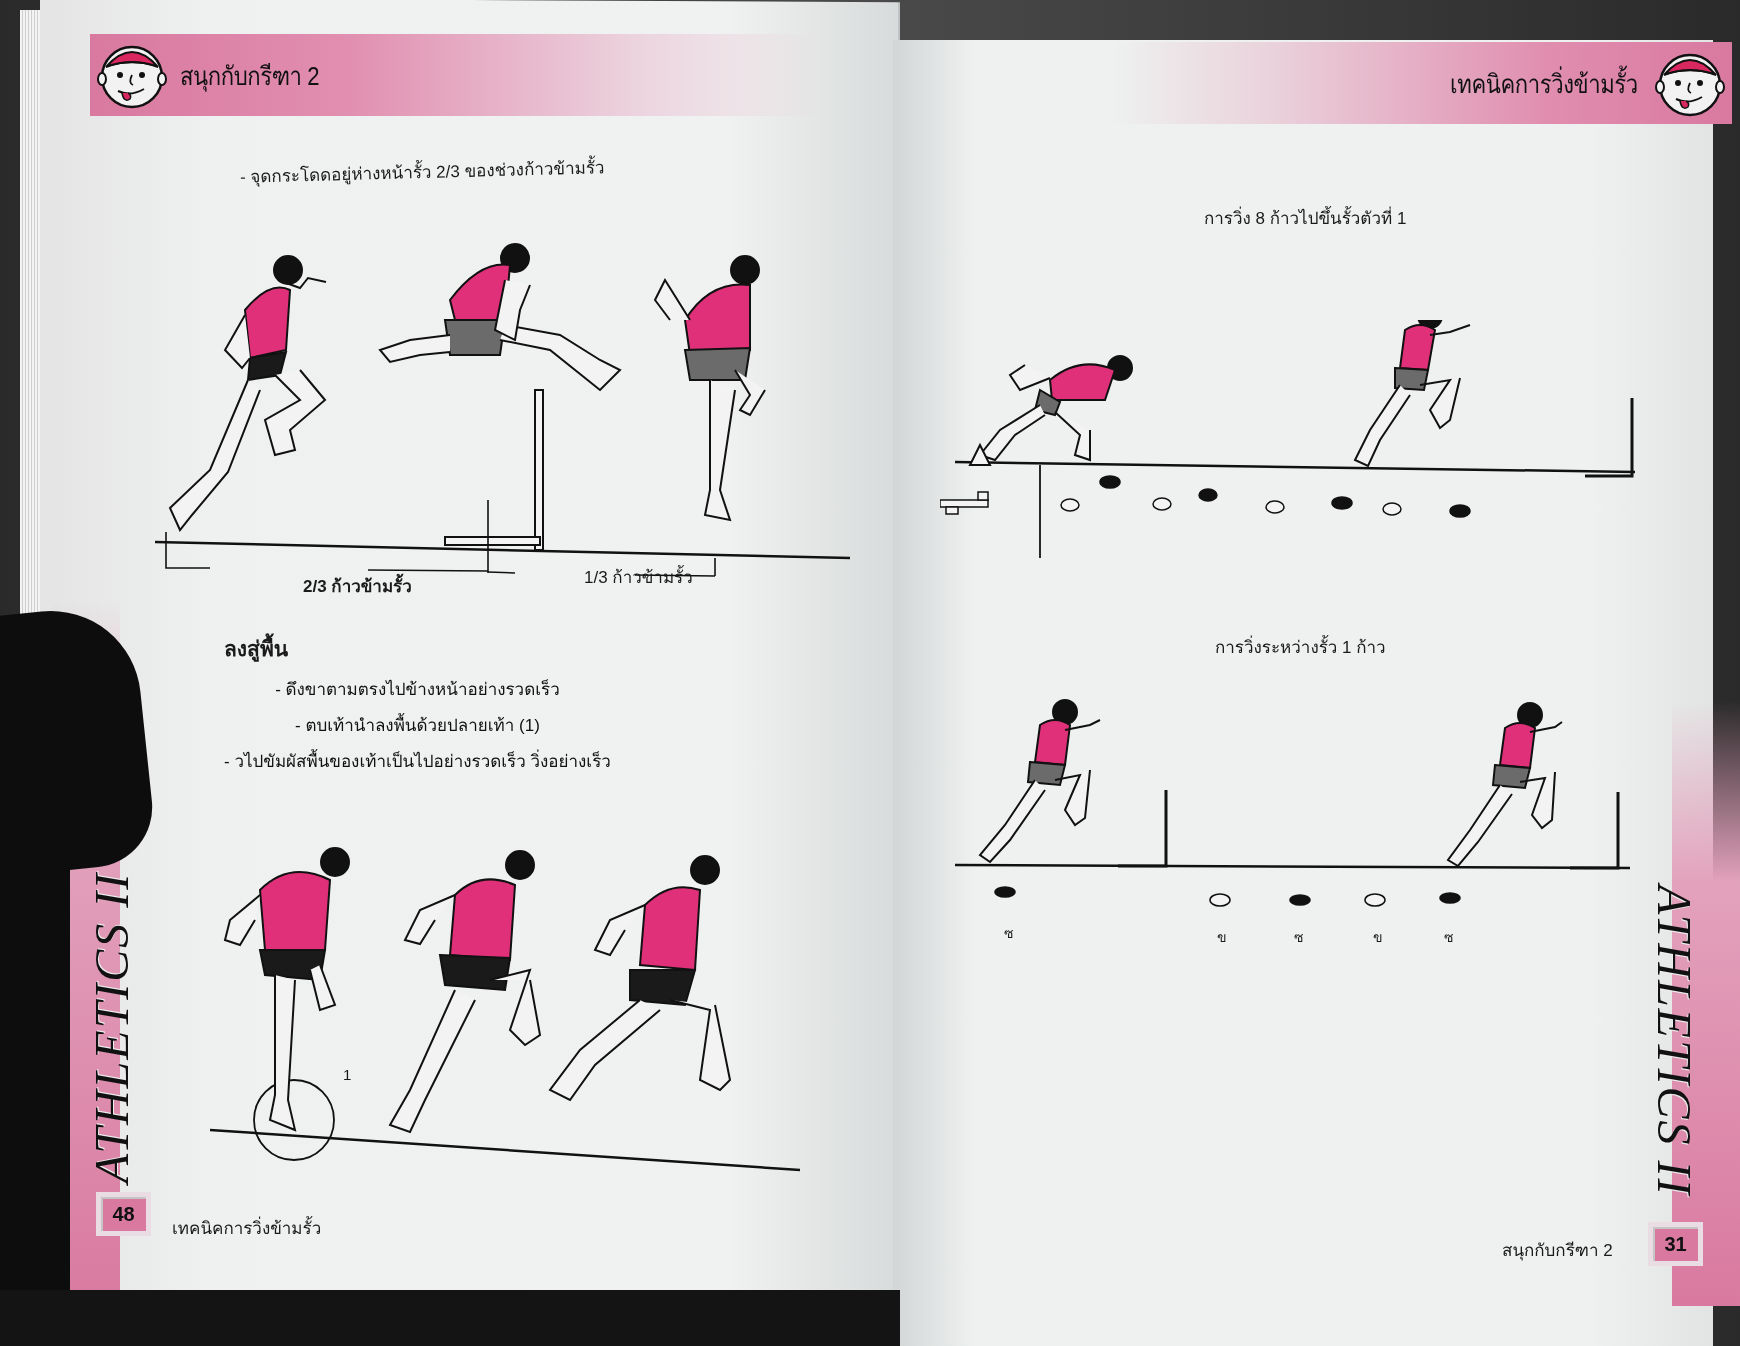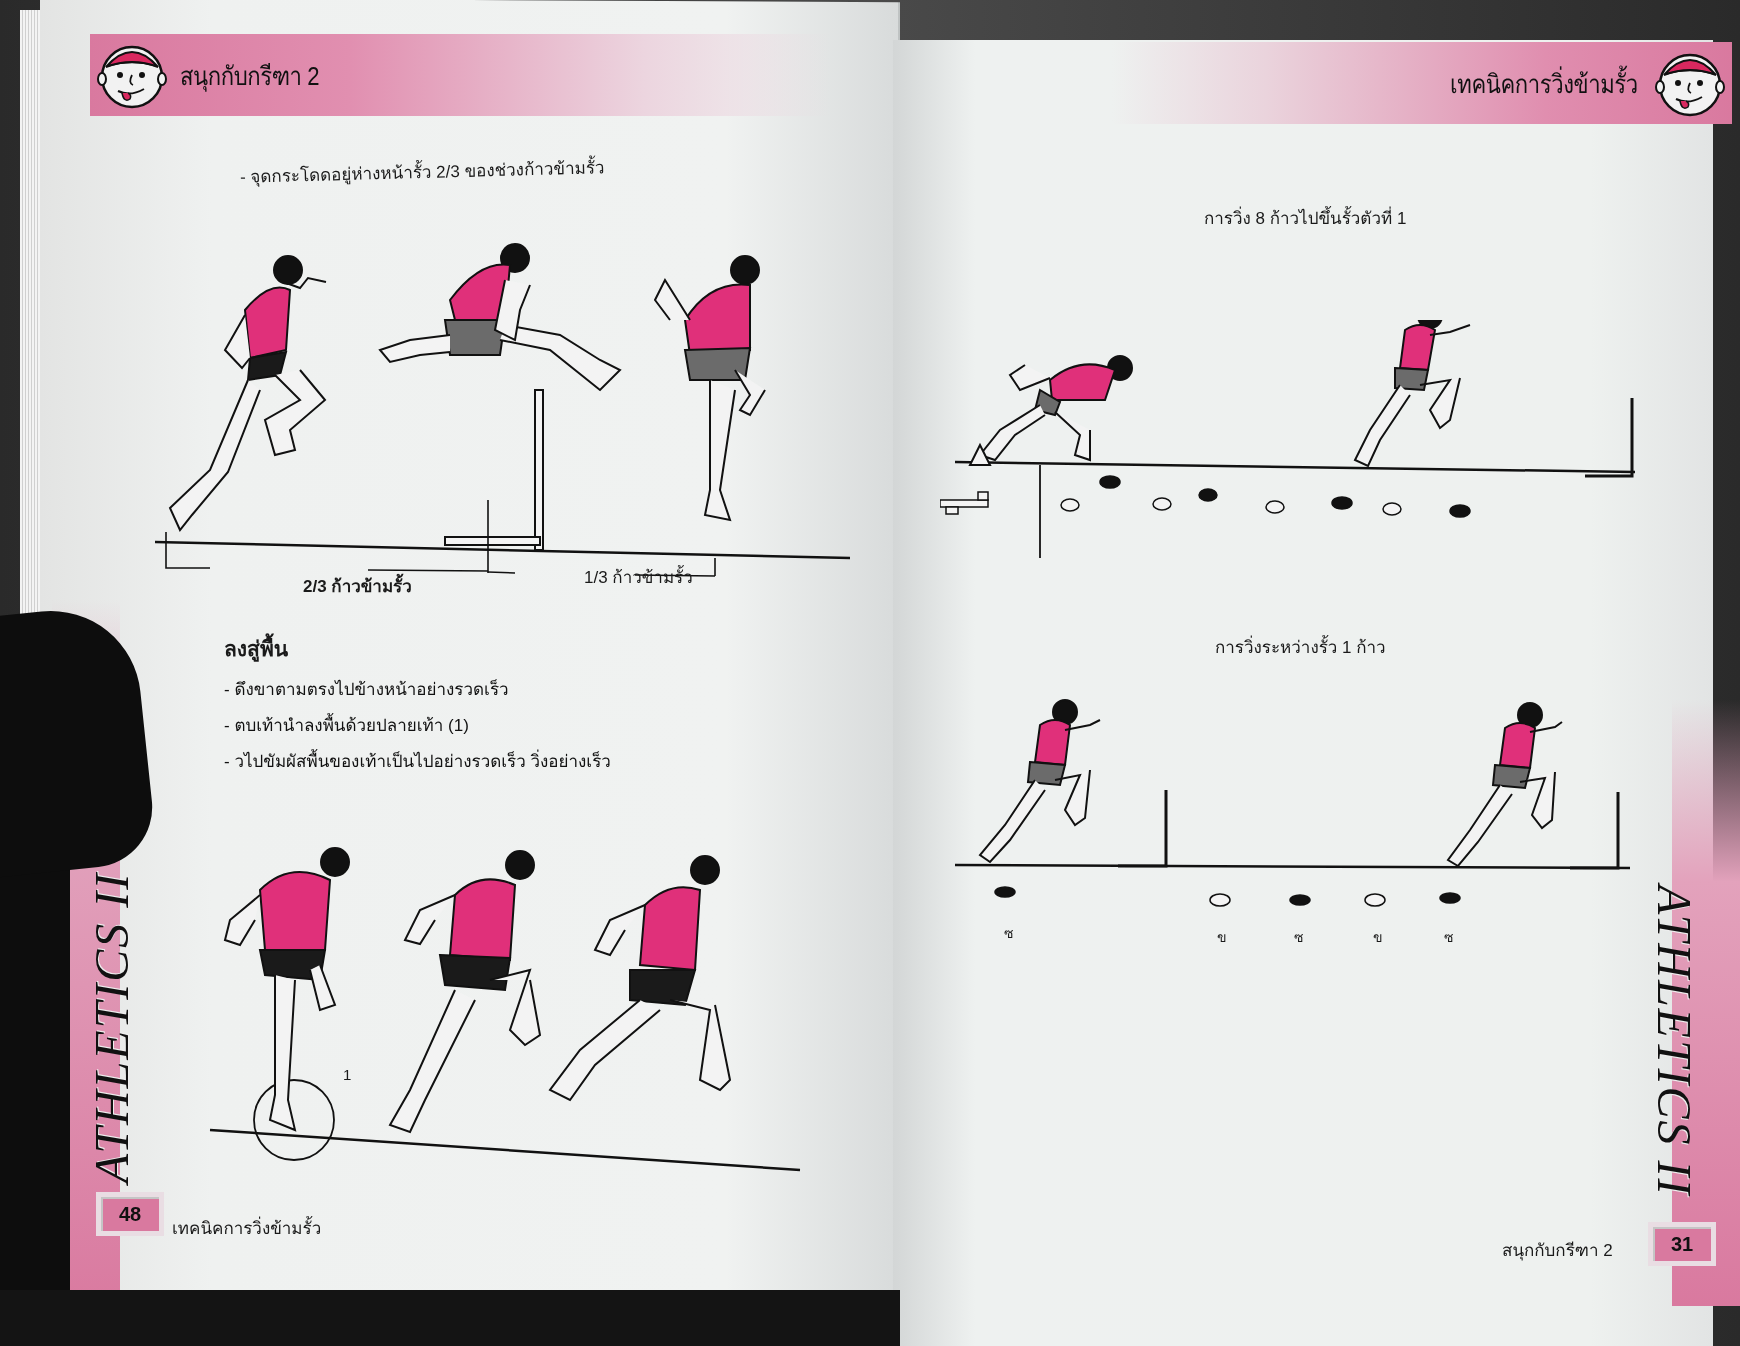--- a/index.html
+++ b/index.html
@@ -26,29 +26,29 @@
   .hb-right .header-title { margin-right: 10px; transform-origin: right center; }
 
   .face { width: 72px; height: 72px; margin: 0 6px; flex: none; }
 
   .side-band { position: absolute; width: 68px; }
   .sb-left { left: 52px; top: 600px; height: 720px; background: linear-gradient(180deg, rgba(217,121,159,0) 0%, #e2a3bd 30%, #d9799f 100%); }
   .sb-right { right: 0px; top: 700px; height: 606px; background: linear-gradient(180deg, rgba(217,121,159,0) 0%, #e3a2bc 30%, #d9799f 100%); }
   .vert-text { position: absolute; font-family: "Liberation Serif", serif; font-style: italic; font-size: 48px; letter-spacing: 2px; color: #111; white-space: nowrap; text-shadow: 1px 1px 0 #eee; }
   .vt-right { transform-origin: 0 0; transform: translate(1702px, 885px) rotate(90deg); }
 
-  .page-num-box { position: absolute; width: 68px; height: 44px; background: #d9799f; border: 5px solid #e9dde3; box-shadow: inset 2px 2px 0 #c5c5c5; display: flex; align-items: center; justify-content: center; font-family: "Liberation Sans", sans-serif; font-weight: bold; font-size: 20px; color: #111; }
+  .page-num-box { position: absolute; width: 55px; height: 44px; background: #d9799f; border: 5px solid #e9dde3; box-shadow: inset 2px 2px 0 #c5c5c5; display: flex; align-items: center; justify-content: center; font-family: "Liberation Sans", sans-serif; font-weight: bold; font-size: 20px; color: #111; }
   .pn-left { left: 96px; top: 1192px; }
   .pn-right { left: 1648px; top: 1222px; }
 
   .txt { position: absolute; font-family: "Liberation Sans", sans-serif; font-size: 17px; color: #1a1a1a; white-space: nowrap; }
   .caption { font-size: 17px; }
   .bold-head { font-weight: bold; font-size: 21px; }
   .bullet-list { position: absolute; left: 224px; top: 672px; font-family: "Liberation Sans", sans-serif; font-size: 17px; line-height: 36px; }
-  .bullet-list div { white-space: nowrap; }
+  .bullet-list div { white-space: nowrap; text-align: center; }
 
   .drawing { position: absolute; }
   .hand { position: absolute; left: -20px; top: 610px; width: 165px; height: 260px; background: #0d0d0d; border-radius: 0 90px 60px 0; transform: rotate(-6deg); }
   .hand2 { position: absolute; left: 0; top: 700px; width: 70px; height: 646px; background: #0d0d0d; }
   .bottom-dark { position: absolute; left: 0; top: 1290px; width: 900px; height: 60px; background: #141414; }
 </style>
 </head>
 <body>
 
 <div class="desk"></div>

